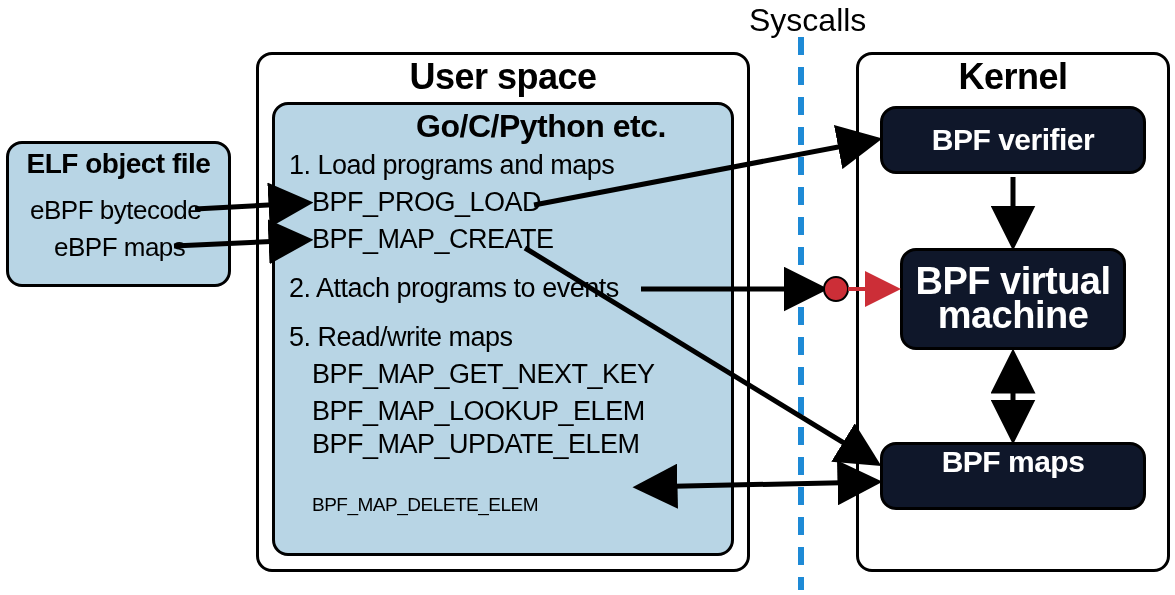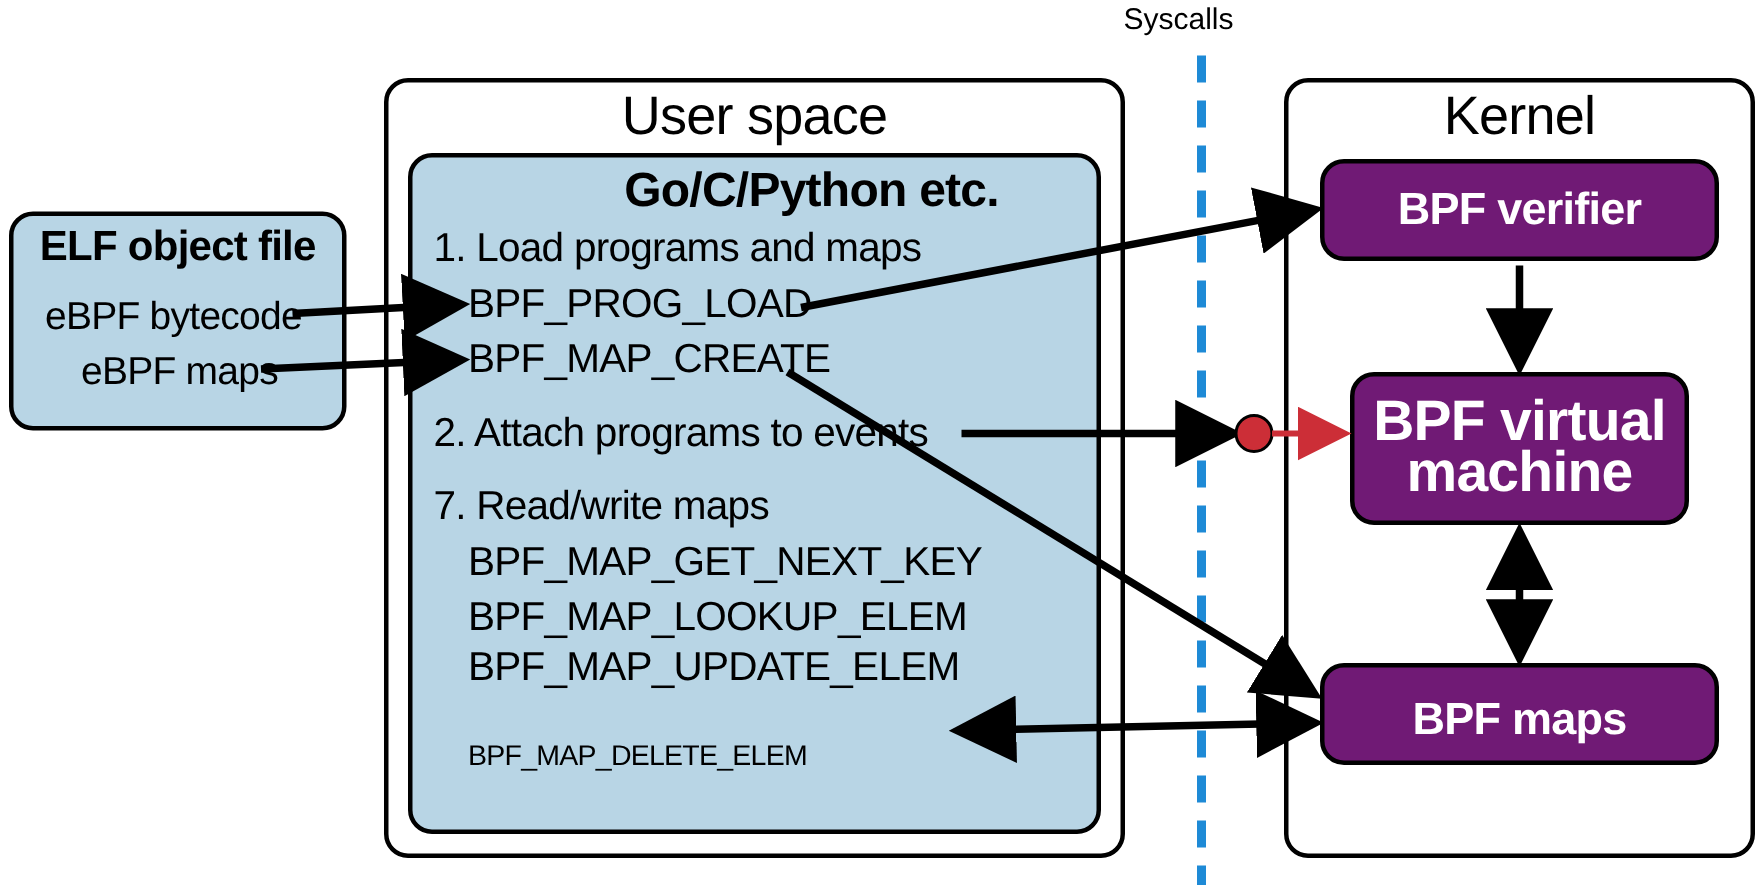--- a/index.html
+++ b/index.html
@@ -13,25 +13,25 @@
     width: 1175px;
     height: 595px;
   }
   .box {
     position: absolute;
     border: 3px solid #000;
     border-radius: 16px;
     box-sizing: border-box;
   }
   .lightblue { background: #B8D5E5; }
-  .blue { background: #701a75; }
+  .blue { background: #0f172a; }
   .title {
     position: absolute;
     text-align: center;
-    font-weight: 400;
+    font-weight: 700;
     color: #000;
   }
   .bluebox-label {
     position: absolute;
     text-align: center;
     color: #fff;
     font-weight: 700;
     width: 100%;
   }
   .txt {
@@ -46,59 +46,59 @@
     width: 1175px;
     height: 595px;
     pointer-events: none;
   }
 </style>
 </head>
 <body>
 
 <div id="stage">
 
-  <div class="txt" style="left:749px; top:2px; font-size:20px;">Syscalls</div>
+  <div class="txt" style="left:749px; top:2px; font-size:32px;">Syscalls</div>
 
   <div class="box" style="left:256px; top:52px; width:494px; height:520px; background:#fff;"></div>
   <div class="title" style="left:256px; top:56px; width:494px; font-size:36px; letter-spacing:-0.5px;">User space</div>
 
   <div class="box lightblue" style="left:272px; top:102px; width:462px; height:454px;"></div>
   <div class="title" style="left:272px; top:108px; width:462px; font-size:32px; font-weight:600; letter-spacing:-0.5px;padding-left:38px;">Go/C/Python etc.</div>
 
   <div class="box lightblue" style="left:6px; top:141px; width:225px; height:146px;"></div>
   <div class="title" style="left:6px; top:148px; width:225px; font-size:28px; font-weight:600; letter-spacing:-0.5px;">ELF object file</div>
   <div class="txt" style="left:30px; top:195px; font-size:26px; letter-spacing:-0.5px;">eBPF bytecode</div>
   <div class="txt" style="left:54px; top:232px; font-size:26px; letter-spacing:-0.5px;">eBPF maps</div>
 
   <div class="txt" style="left:289px; top:150px; font-size:27px; letter-spacing:-0.5px;">1. Load programs and maps</div>
   <div class="txt" style="left:312px; top:187px; font-size:27px; letter-spacing:-0.5px;">BPF_PROG_LOAD</div>
   <div class="txt" style="left:312px; top:224px; font-size:27px; letter-spacing:-0.5px;">BPF_MAP_CREATE</div>
   <div class="txt" style="left:289px; top:273px; font-size:27px; letter-spacing:-0.5px;">2. Attach programs to events</div>
-  <div class="txt" style="left:289px; top:322px; font-size:27px; letter-spacing:-0.5px;">7. Read/write maps</div>
+  <div class="txt" style="left:289px; top:322px; font-size:27px; letter-spacing:-0.5px;">5. Read/write maps</div>
   <div class="txt" style="left:312px; top:359px; font-size:27px; letter-spacing:-0.5px;">BPF_MAP_GET_NEXT_KEY</div>
   <div class="txt" style="left:312px; top:396px; font-size:27px; letter-spacing:-0.5px;">BPF_MAP_LOOKUP_ELEM</div>
   <div class="txt" style="left:312px; top:429px; font-size:27px; letter-spacing:-0.5px;">BPF_MAP_UPDATE_ELEM</div>
   <div class="txt" style="left:312px; top:494px; font-size:19px; letter-spacing:-0.5px;">BPF_MAP_DELETE_ELEM</div>
 
   <div class="box" style="left:856px; top:52px; width:314px; height:520px; background:#fff;"></div>
   <div class="title" style="left:856px; top:56px; width:314px; font-size:36px; letter-spacing:-0.5px;">Kernel</div>
 
   <div class="box blue" style="left:880px; top:106px; width:266px; height:68px;">
     <div class="bluebox-label" style="top:14px; font-size:30px; letter-spacing:-0.5px;">BPF verifier</div>
   </div>
 
   <div class="box blue" style="left:900px; top:248px; width:226px; height:102px;">
     <div class="bluebox-label" style="top:13px; font-size:38px; line-height:34px; letter-spacing:-0.5px;">
       <span>BPF virtual</span><br>
       <span>machine</span>
     </div>
   </div>
 
   <div class="box blue" style="left:880px; top:442px; width:266px; height:68px;">
-    <div class="bluebox-label" style="top:18px; font-size:30px; letter-spacing:-0.5px;">BPF maps</div>
+    <div class="bluebox-label" style="top:0; font-size:30px; letter-spacing:-0.5px;">BPF maps</div>
   </div>
 
   <svg class="overlay">
     <defs>
 
       <marker id="ah" viewBox="0 0 12 12" refX="10" refY="6" markerWidth="9" markerHeight="9" orient="auto-start-reverse">
         <path d="M0,0 L12,6 L0,12 Z" fill="#000"></path>
       </marker>
 
       <marker id="ahr" viewBox="0 0 12 12" refX="10" refY="6" markerWidth="9" markerHeight="9" orient="auto-start-reverse">

